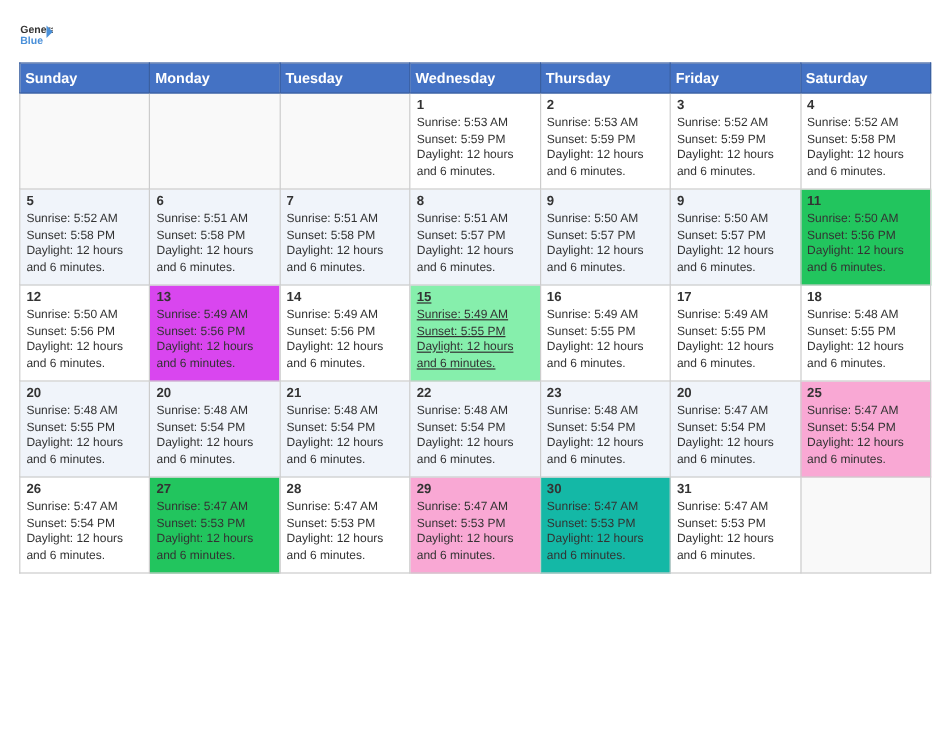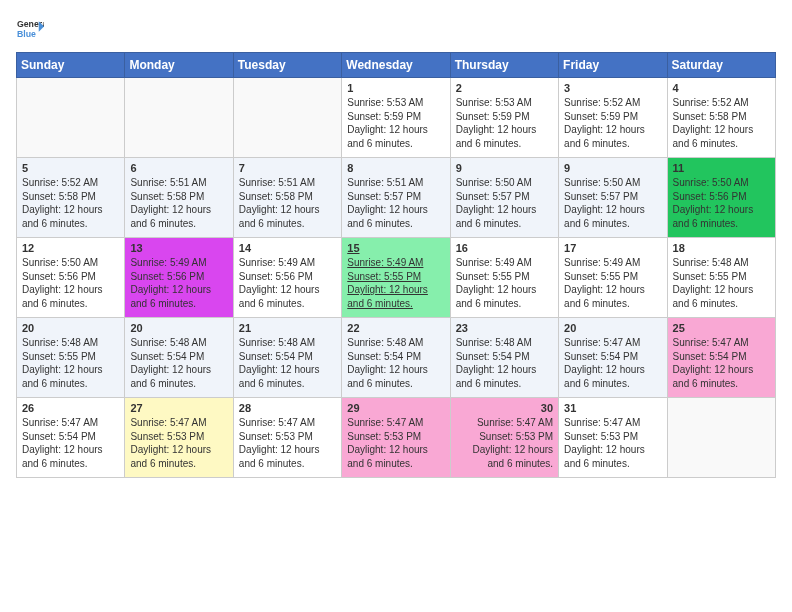--- a/index.html
+++ b/index.html
@@ -275,39 +275,39 @@
 Daylight: 12 hours and 6 minutes.</div>
         </td>
       </tr>
       <tr>
         <td style="background: rgb(255, 255, 255);">
           <span class="day-number">26</span>
           <div class="day-info" style="white-space: pre-line;">Sunrise: 5:47 AM
 Sunset: 5:54 PM
 Daylight: 12 hours and 6 minutes.</div>
         </td>
-        <td style="background: #fef9c3;">
+        <td style="background: #22c55e;">
           <span class="day-number">27</span>
           <div class="day-info" style="white-space: pre-line;">Sunrise: 5:47 AM
 Sunset: 5:53 PM
 Daylight: 12 hours and 6 minutes.</div>
         </td>
         <td style="background: rgb(255, 255, 255);">
           <span class="day-number">28</span>
           <div class="day-info" style="white-space: pre-line;">Sunrise: 5:47 AM
 Sunset: 5:53 PM
 Daylight: 12 hours and 6 minutes.</div>
         </td>
         <td style="background: #f9a8d4;">
           <span class="day-number">29</span>
           <div class="day-info" style="white-space: pre-line;">Sunrise: 5:47 AM
 Sunset: 5:53 PM
 Daylight: 12 hours and 6 minutes.</div>
         </td>
-        <td style="background: #f9a8d4; text-align: right;">
+        <td style="background: #14b8a6;">
           <span class="day-number">30</span>
           <div class="day-info" style="white-space: pre-line;">Sunrise: 5:47 AM
 Sunset: 5:53 PM
 Daylight: 12 hours and 6 minutes.</div>
         </td>
         <td style="background: rgb(255, 255, 255);">
           <span class="day-number">31</span>
           <div class="day-info" style="white-space: pre-line;">Sunrise: 5:47 AM
 Sunset: 5:53 PM
 Daylight: 12 hours and 6 minutes.</div>

